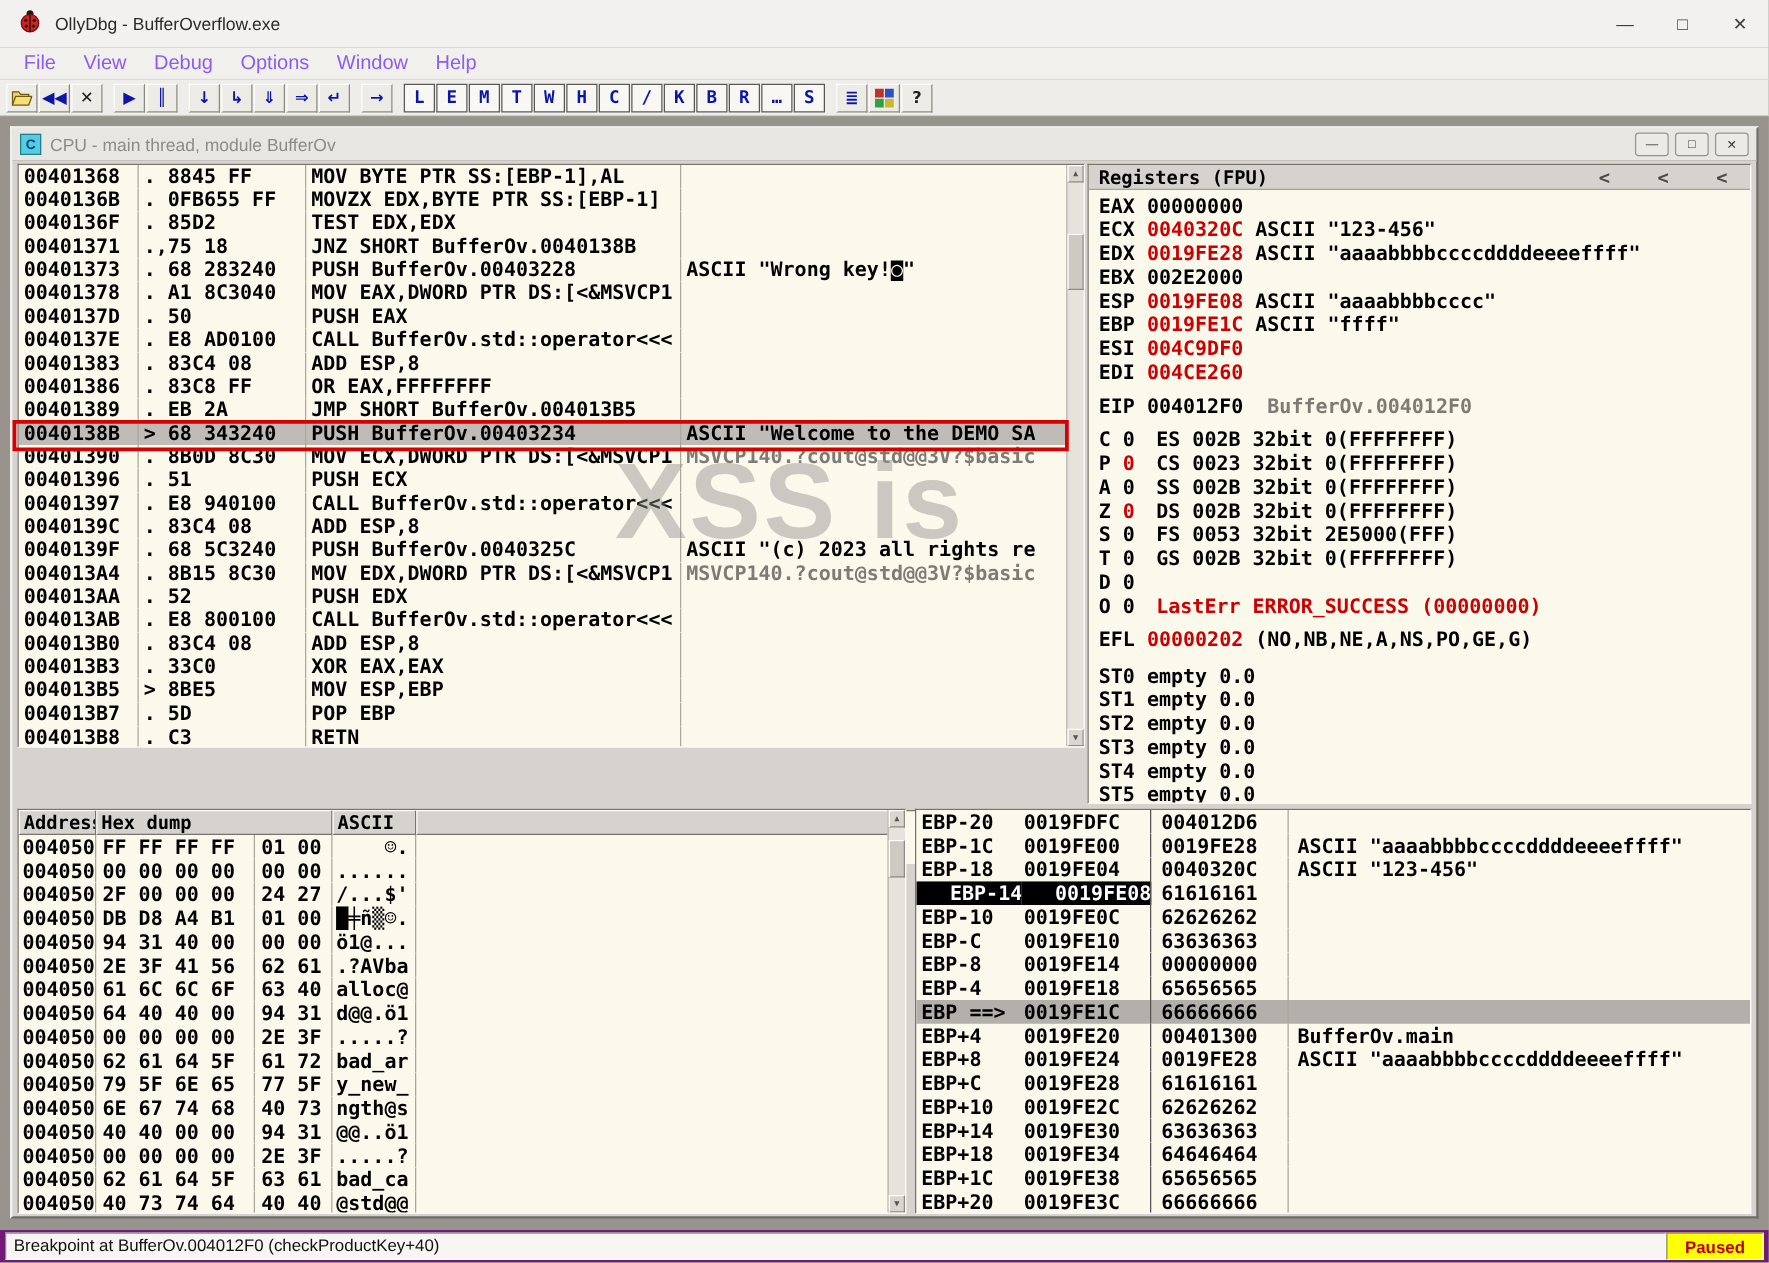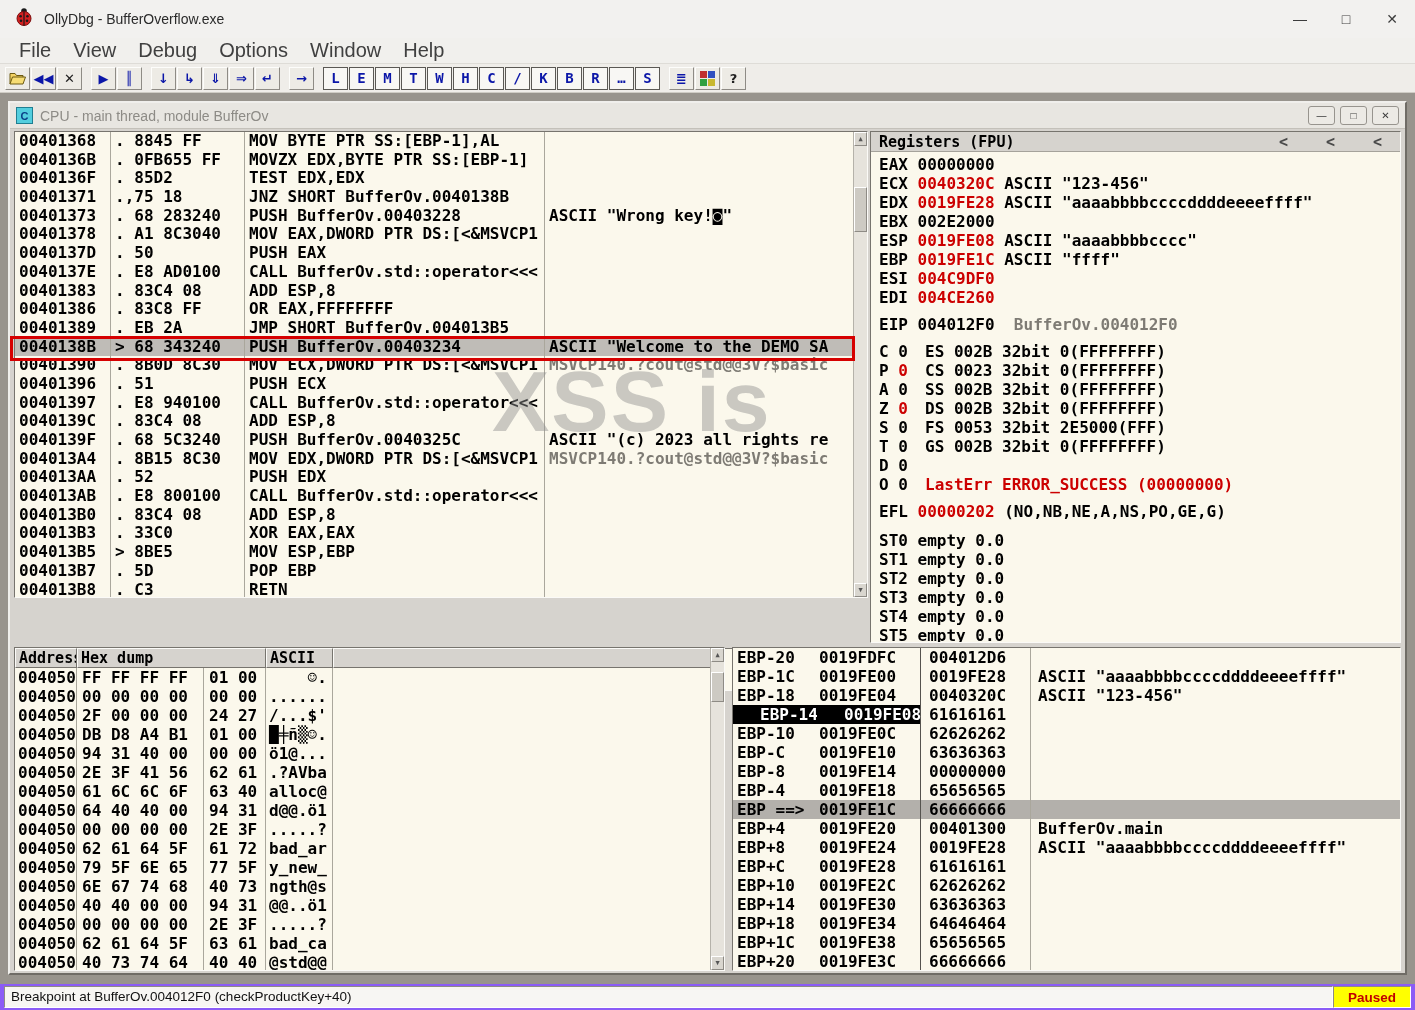--- a/index.html
+++ b/index.html
@@ -9,21 +9,21 @@
 
   .window { position:absolute; inset:0; display:flex; flex-direction:column; }
 
   
   .titlebar { height:38px; background:#f2f1ef; display:flex; align-items:center; padding-left:14px; }
   .title-text { font-size:14px; color:#2b2b2b; margin-left:10px; }
   .win-controls { margin-left:auto; display:flex; height:100%; }
   .winbtn { width:46px; display:flex; align-items:center; justify-content:center; font-size:14px; color:#3c3c3c; }
 
   .menubar { height:26px; background:#f1f0ed; display:flex; align-items:center; padding-left:8px; border-bottom:1px solid #dedcd7; }
-  .menu-item { padding:3px 11px; font-size:20px; color:#404040; }
+  .menu-item { padding:3px 11px; font-size:16px; color:#8b5cf6; }
 
   .toolbar { height:29px; background:#efede9; display:flex; align-items:center; padding-left:5px; border-bottom:1px solid #cfccc5; gap:1px; }
   .tb-btn { width:25px; height:23px; background:#edebe5; border:1px solid; border-color:#fdfdfb #8e8b85 #8e8b85 #fdfdfb;
             display:flex; align-items:center; justify-content:center; font-family:"DejaVu Sans", sans-serif;
             font-size:13px; font-weight:bold; color:#0b16a8; flex:none; }
   .tb-letter { background:#f8f7f4; border:1px solid #5a5854; font-family:"DejaVu Sans Mono", monospace; font-size:14px; }
   .tb-dark { color:#202020; }
   .tb-sep { width:7px; height:23px; flex:none; }
   .tb-grid { display:grid; grid-template-columns:7px 7px; grid-template-rows:7px 7px; gap:1px; }
   .tb-grid i { display:block; }
@@ -106,21 +106,21 @@
   .st-comment{ flex:1; padding-left:7px; overflow:hidden; }
   .stack-row.sel .st-label, .stack-row.sel .st-addr { background:#000; color:#fff;padding-left:27px; }
   .stack-row.ebp { background:#b3b0ab; }
 
   
   .red-annotation { position:absolute; left:0; width:845px; height:25px; border:3px solid #d60000; z-index:30; pointer-events:none; }
   .watermark { position:absolute; left:492px; top:352px; font-size:86px; font-weight:bold; letter-spacing:2px;
                color:#8f8f8f; opacity:0.45; z-index:40; pointer-events:none; font-family:"Liberation Sans", sans-serif; }
 
   
-  .statusbar { height:26px; background:#8b5cf6; display:flex; align-items:stretch; padding:2px 4px; gap:0; }
+  .statusbar { height:26px; background:#701a75; display:flex; align-items:stretch; padding:2px 4px; gap:0; }
   .status-left { flex:1; background:#f7f6f3; border:1px solid; border-color:#8e8b85 #fff #fff #8e8b85;
                  padding:2px 6px; font-size:13.5px; color:#111; }
   .status-right { width:78px; font-weight:bold; border:1px solid; border-color:#8e8b85 #fff #fff #8e8b85;
                   display:flex; align-items:center; justify-content:center; font-size:13.5px; }
 </style>
 </head>
 <body style="--pane-bg: #fbf8ec; --chg: #cc0000;">
 
 <div class="window">
 

